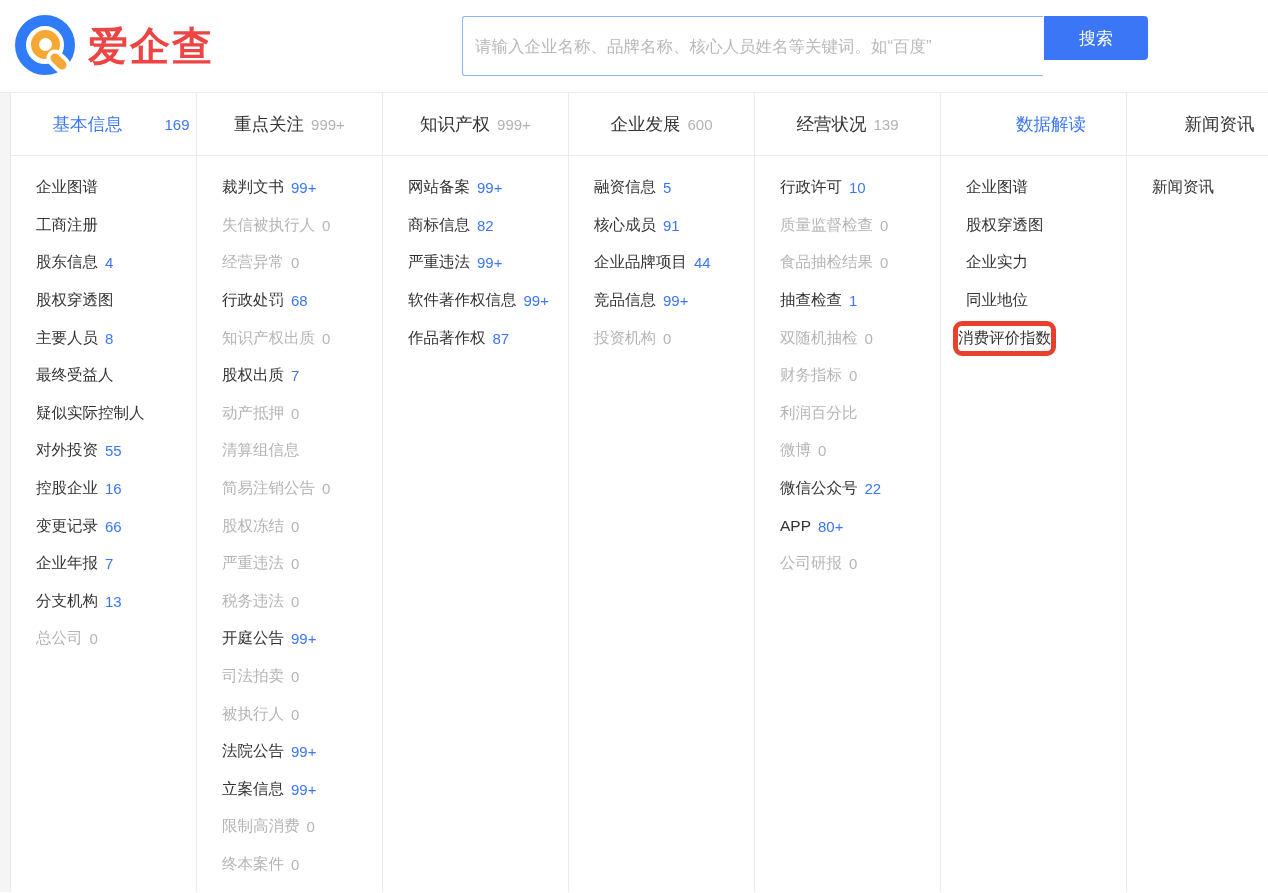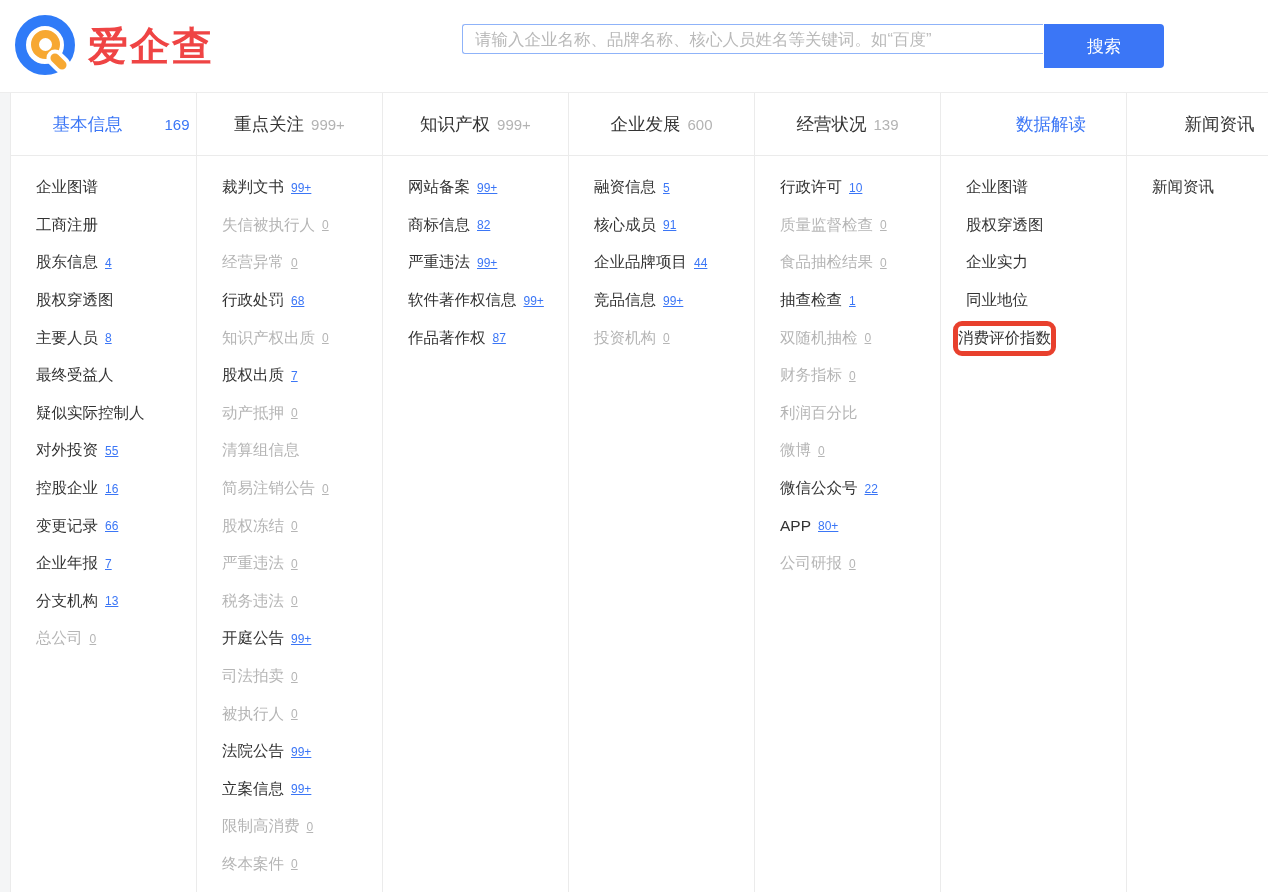--- a/index.html
+++ b/index.html
@@ -10,41 +10,41 @@
   
   .header { height:93px; border-bottom:1px solid #ededed; display:flex; align-items:center; padding:0 24px 0 14px; background:#fff; }
   .logo { display:flex; align-items:center; gap:10px; cursor:pointer; }
   .logo-icon { position:relative; width:64px; height:64px; }
   .ring-blue { position:absolute; left:1px; top:1px; width:60px; height:60px; border:11px solid #2f7bf8; border-radius:50%; }
   .ring-orange { position:absolute; left:17px; top:16px; width:29px; height:29px; border:8px solid #f7a832; border-radius:50%; background:#fff; }
   .handle { position:absolute; left:40px; top:38px; width:9px; height:19px; background:#f7a832; border-radius:5px; transform:rotate(-45deg); box-shadow:0 0 0 4px #fff; }
   .logo-text { font-size:40px; font-weight:700; color:#ef4444; letter-spacing:2px; }
 
   .searchbar { display:flex; margin-left:248px; }
-  .search-input { width:581px; height:30px; border:1px solid #8fb3f9; border-right:none; border-radius:3px 0 0 3px;
+  .search-input { width:581px; height:60px; border:1px solid #8fb3f9; border-right:none; border-radius:3px 0 0 3px;
                   padding:0 12px; font-size:16.5px; color:#333; outline:none; }
   .search-input::placeholder { color:#b9b9b9; }
-  .search-btn { width:120px; height:44px; background:var(--accent); color:#fff; font-size:17px; border:none;
+  .search-btn { width:104px; height:44px; background:var(--accent); color:#fff; font-size:17px; border:none;
                 border-radius:0 4px 4px 0; cursor:pointer; margin-left:1px; }
 
   
   .main { display:flex; height:799px; background:#f4f5f6; }
   .panel { width:1302px; margin-left:10px; background:#fff; border-left:1px solid var(--line); display:flex; flex-direction:column; }
   .tabs { display:flex; height:63px; border-bottom:1px solid var(--line); }
   .tab { width:186px; flex:0 0 186px; display:flex; align-items:center; justify-content:center; gap:7px;
          border-right:1px solid var(--line); cursor:pointer; }
   .tab-label { font-size:17.5px; color:var(--dark); font-weight:500; }
   .tab-count { font-size:15px; color:#b3b3b3; }
   .tab.active .tab-label, .tab.active .tab-count { color:var(--accent);margin-left:35px; }
 
   .cols { display:flex; flex:1; }
   .col { width:186px; flex:0 0 186px; border-right:1px solid var(--line); padding:13px 0 0 25px; }
   .item { height:37.6px; display:flex; align-items:center; gap:7px; cursor:pointer; white-space:nowrap;text-align:right; }
   .item-label { font-size:15.5px; color:var(--dark); }
-  .item-count { font-size:12px; color:var(--accent);text-decoration:underline; }
+  .item-count { font-size:15px; color:var(--accent); }
   .item.muted .item-label, .item.muted .item-count { color:var(--muted); }
   .hl-box { display:inline-flex; align-items:center; gap:7px; border:5px solid var(--hl); border-radius:9px;
             padding:2px 0; margin-left:-13px; }
 </style>
 </head>
 <body>
 
 <div class="header">
   <div class="logo">
     <div class="logo-icon">

